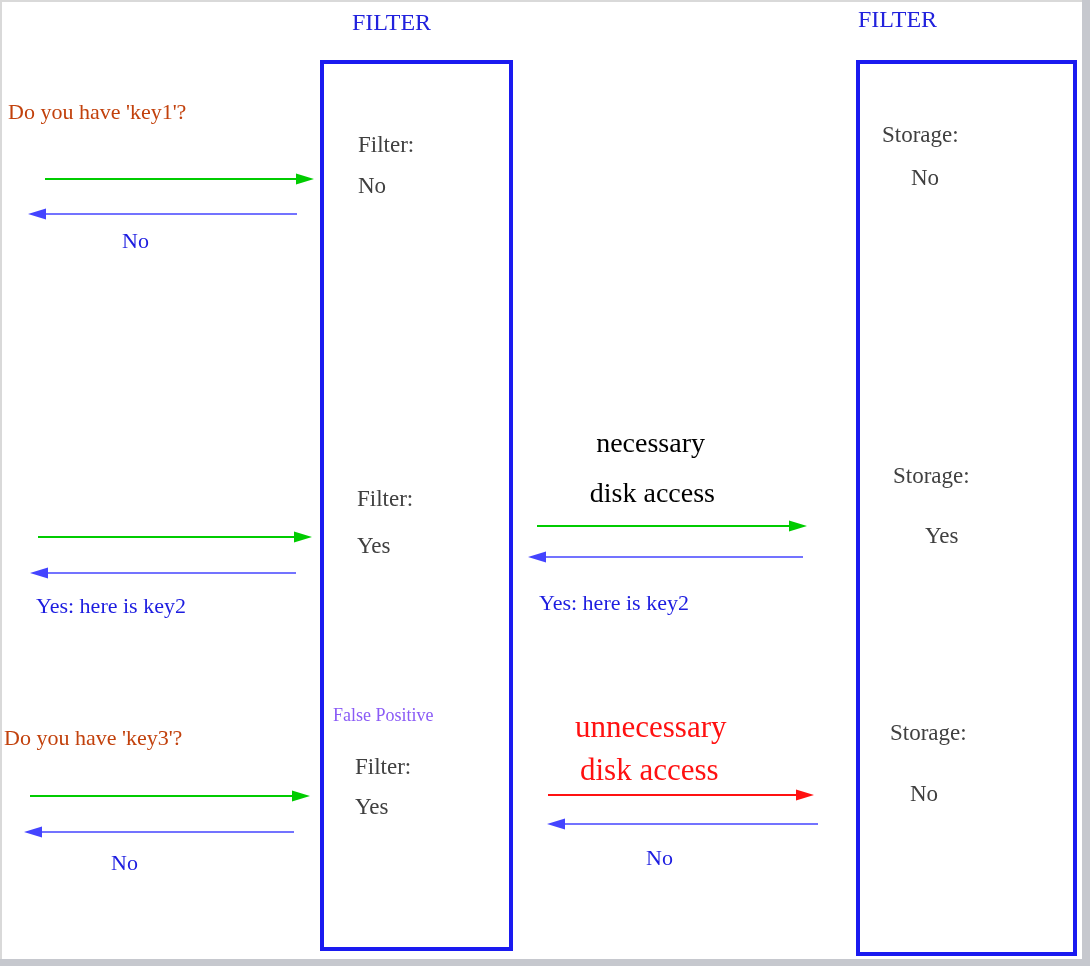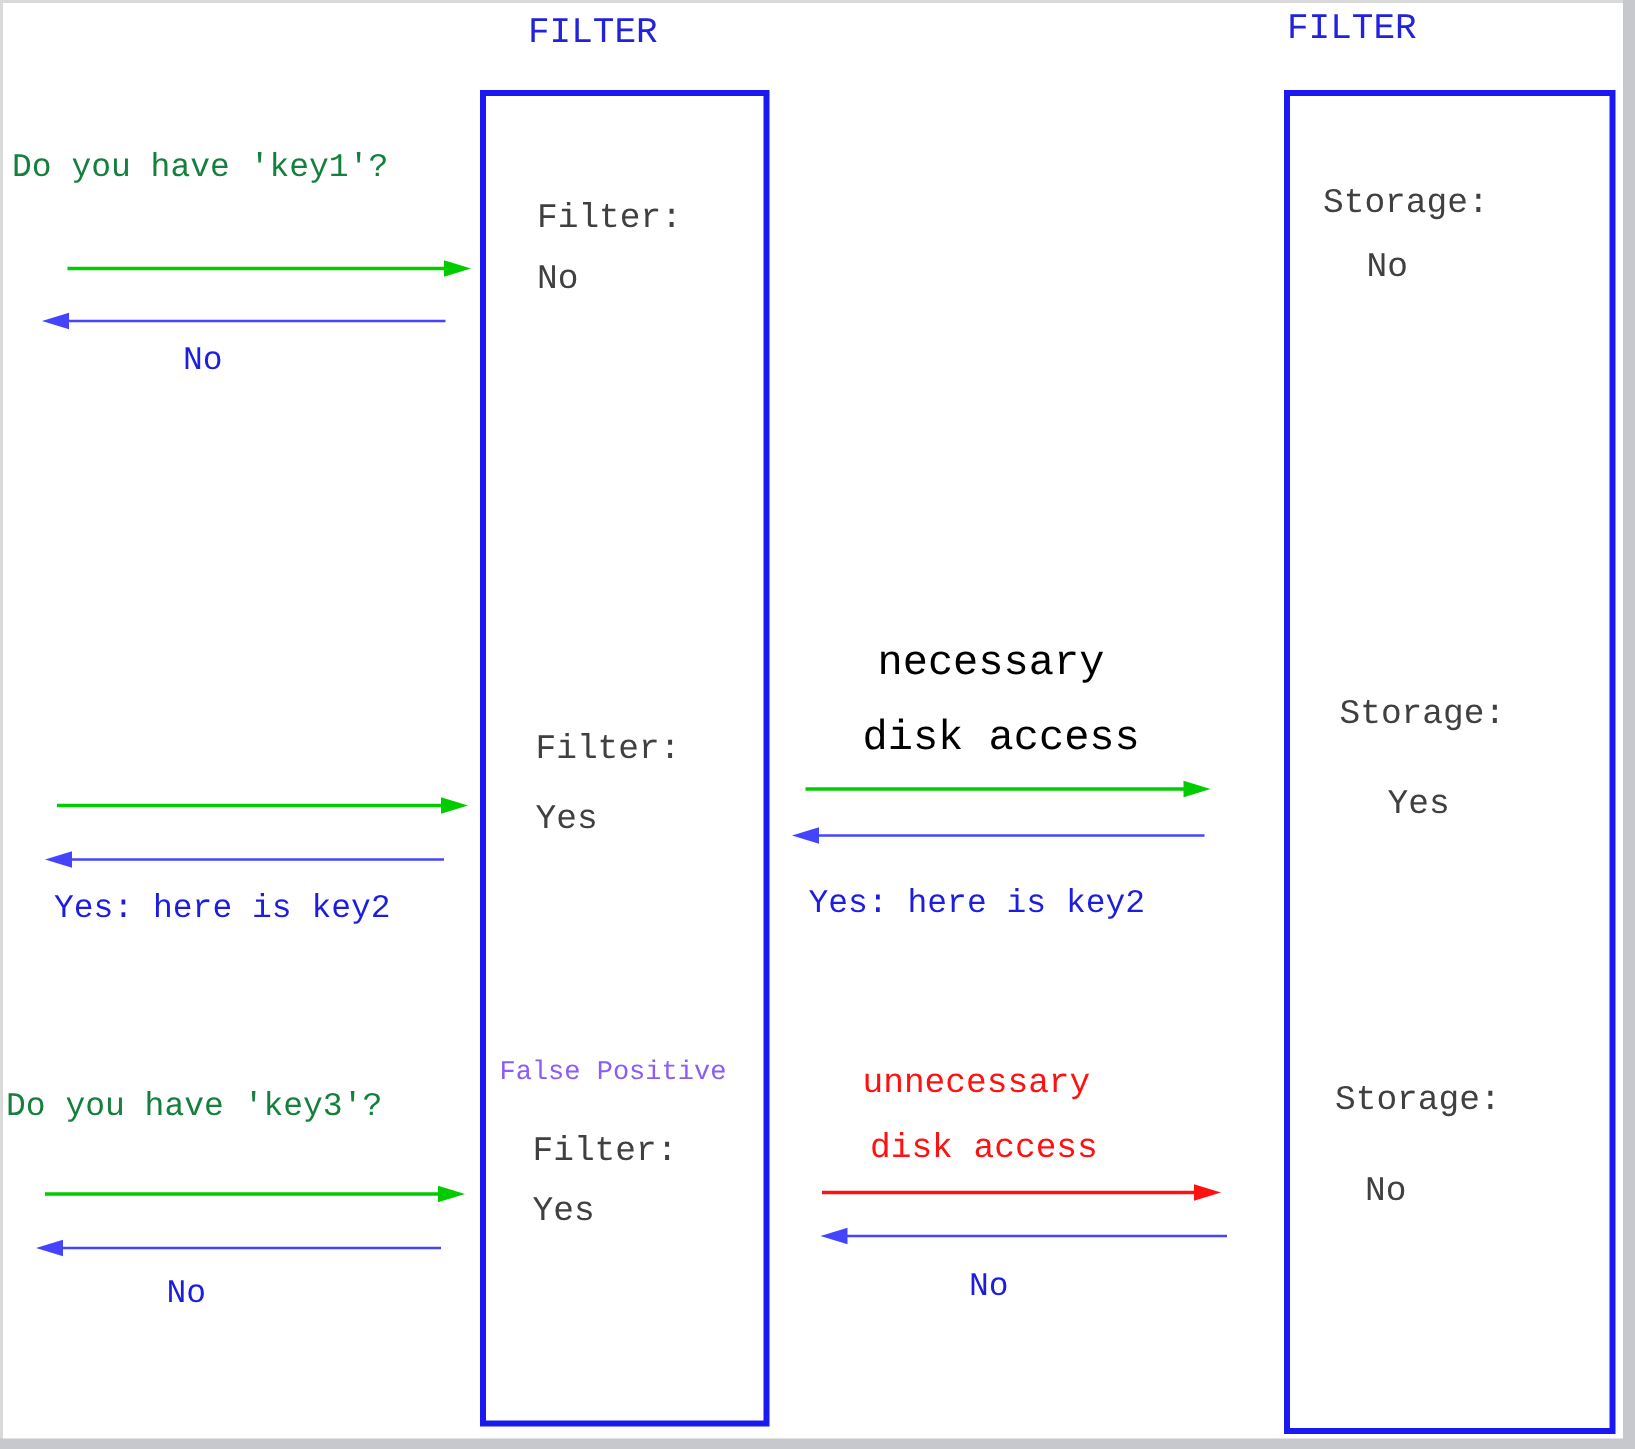--- a/index.html
+++ b/index.html
@@ -1,31 +1,31 @@
 <!DOCTYPE html>
 <html><head>
 <meta charset="utf-8">
 <style>
   html,body{margin:0;padding:0;background:#e8e8e8;}
   #canvas{
     position:relative;
     width:1090px;height:966px;
     background:#ffffff;
     overflow:hidden;
-    font-family:Liberation Mono, monospace;
+    font-family:Liberation Serif, serif;
     color:#111;
   }
   #arrow-layer{position:absolute;left:0;top:0;z-index:2;}
   .txt{position:absolute;white-space:nowrap;line-height:1.15;z-index:3;}
   .t-title{font-size:24px;color:#2222dd;}
-  .t-green{font-size:22px;color:#15803d;}
+  .t-green{font-size:22px;color:#c2410c;}
   .t-blue{font-size:22px;color:#1d1de0;}
   .t-red-small{font-size:18px;color:#8b5cf6;}
   .t-cap-green{font-size:28px;color:#000000;text-align:right;}
-  .t-cap-red{font-size:23px;color:#ff1111;text-align:center;}
+  .t-cap-red{font-size:31px;color:#ff1111;}
   .t-box{font-size:23px;color:#404040;}
   .bigbox{
     position:absolute;box-sizing:border-box;z-index:1;
     border:4px solid #1a1af0;background:#ffffff;
   }
   #filter-box{left:320px;top:60px;width:193px;height:891px;}
   #storage-box{left:856px;top:60px;width:221px;height:896px;}
   
   .frame{position:absolute;z-index:5;background:#c6c8ce;}
   #frame-top{left:0;top:0;width:1090px;height:2px;background:#d9d9d9;}

